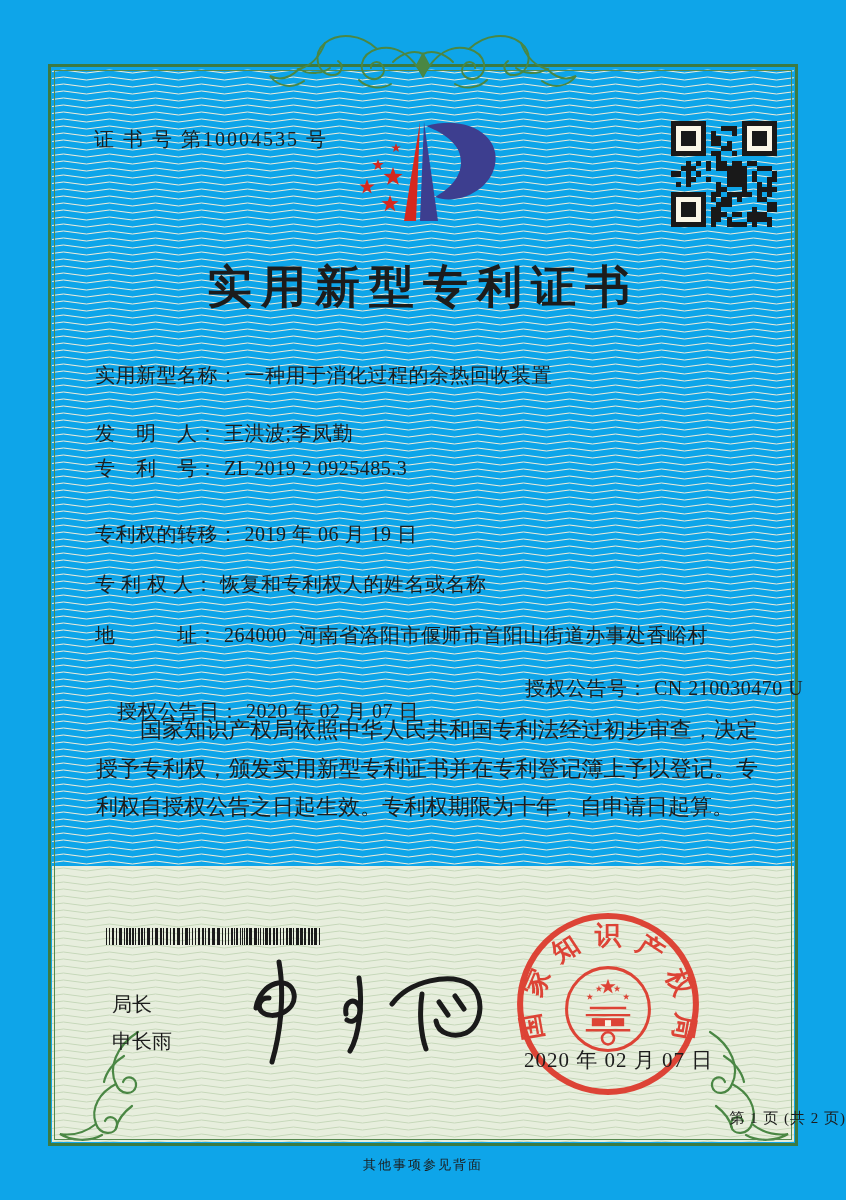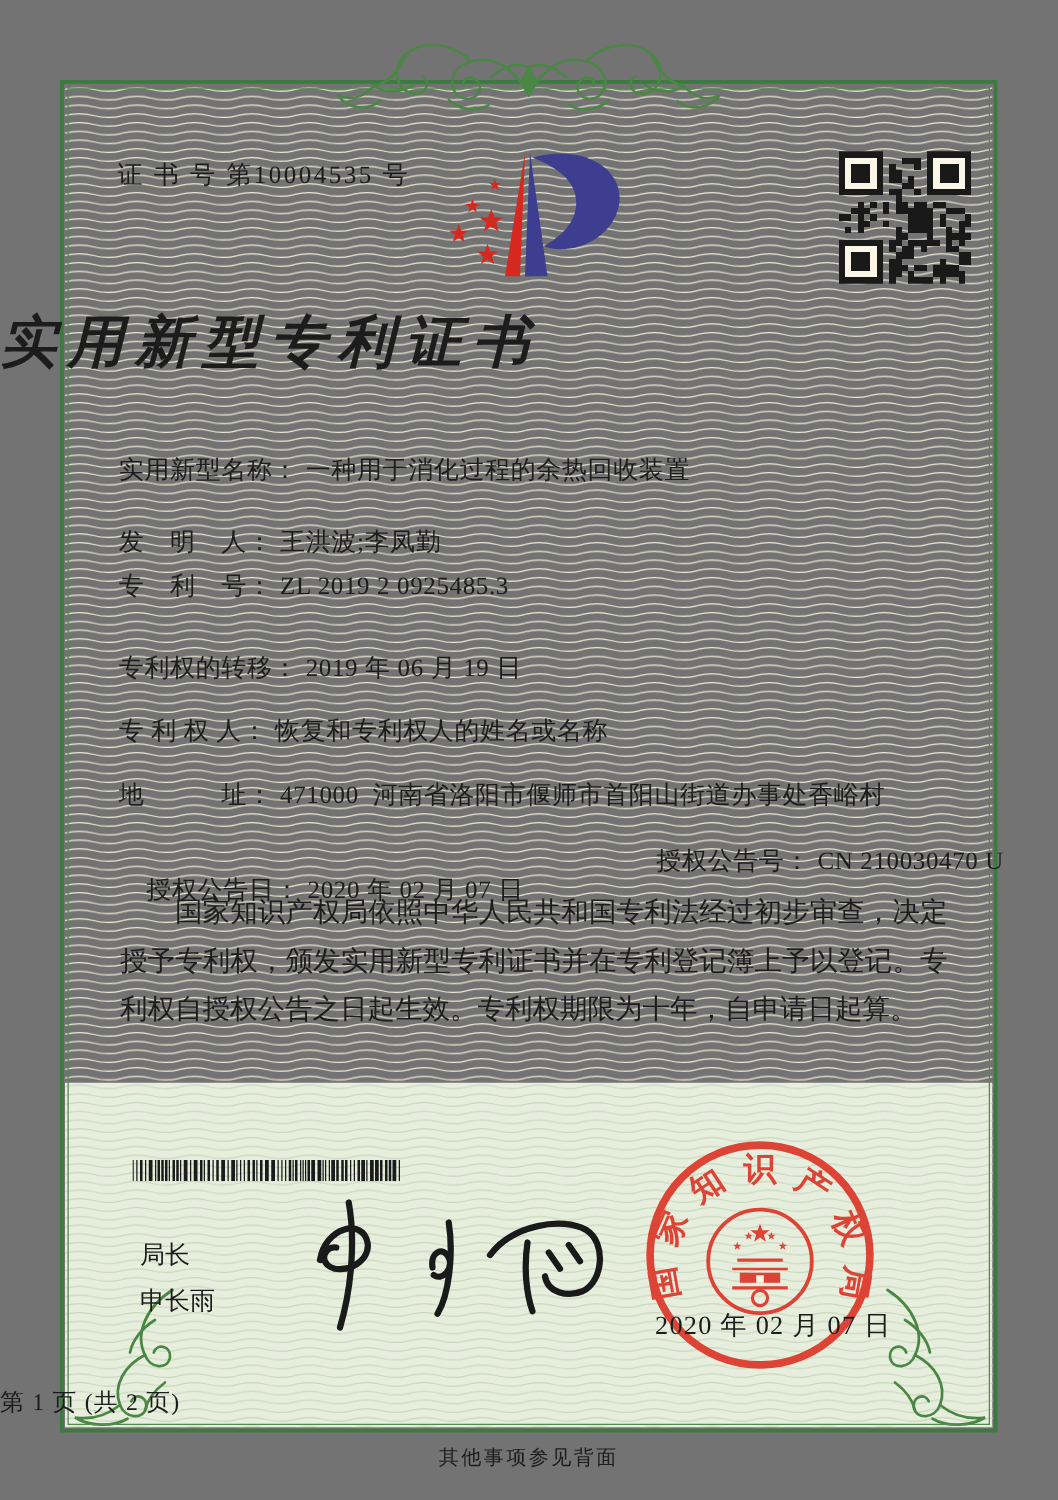--- a/index.html
+++ b/index.html
@@ -1,55 +1,55 @@
 <!DOCTYPE html>
 <html><head>
 <meta charset="utf-8">
 <style>
   html,body{margin:0;padding:0;background:#ffffff;}
   #page{
     position:relative;width:846px;height:1200px;overflow:hidden;
-    background:#737373;color:#1c1c1c;
+    background:#0ea5e9;color:#1c1c1c;
     font-family:"Liberation Serif","DejaVu Serif",serif;
   }
   
   .frame{position:absolute;left:48px;top:64px;width:744px;height:1076px;
     border:3px solid #3c7a42;z-index:3;pointer-events:none;}
   .frame-inner{position:absolute;left:3px;top:3px;right:3px;bottom:3px;border:1px solid #55894f;}
   
   .wave-faint{position:absolute;left:52px;top:68px;z-index:0;}
   .wave-band{position:absolute;left:52px;top:866px;z-index:1;}
   
   .ornament-top{position:absolute;left:263px;top:24px;z-index:4;}
   .corner-orn{position:absolute;z-index:2;}
   .corner-bl{left:54px;top:1026px;}
   .corner-br{left:702px;top:1026px;transform:scaleX(-1);}
   
   .cert-no{position:absolute;left:94px;top:126px;font-size:20px;letter-spacing:2px;z-index:5;white-space:pre;}
   .logo{position:absolute;left:338px;top:108px;z-index:5;}
   .qr{position:absolute;left:668px;top:121px;z-index:5;}
-  .title{position:absolute;left:0;top:244px;width:100%;
-    font-size:45px;font-weight:bold;letter-spacing:9px;z-index:5;font-style:italic;}
+  .title{position:absolute;left:0;top:257px;width:100%;text-align:center;
+    font-size:45px;font-weight:bold;letter-spacing:9px;z-index:5;}
   
   .row{position:absolute;left:95px;font-size:20px;z-index:5;white-space:pre;letter-spacing:0.5px;}
   .row .lbl{display:inline-block;}
   .row .val{margin-left:6px;}
   .grant-no{position:absolute;left:430px;top:0;white-space:pre;}
   
   .body-text{position:absolute;left:96px;top:711px;width:662px;z-index:5;
     font-size:22px;line-height:1.76;text-align:justify;}
   .body-text p{margin:0;text-indent:2em;}
   
   .barcode{position:absolute;left:106px;top:928px;z-index:5;}
   .officer{position:absolute;left:112px;top:986px;z-index:5;font-size:20px;line-height:37px;font-family:Liberation Serif, serif;}
   .signature{position:absolute;left:226px;top:950px;z-index:6;}
   .seal{position:absolute;left:512px;top:908px;z-index:5;opacity:.95;}
   .seal-date{position:absolute;left:524px;top:1046px;z-index:7;font-size:21px;letter-spacing:1px;white-space:pre;}
-  .page-footer{position:absolute;left:0;top:1109px;width:100%;text-align:left;font-size:19px;z-index:5;letter-spacing:1px;}
-  .back-note{position:absolute;left:0;top:1156px;width:100%;text-align:center;font-size:16px;z-index:5;letter-spacing:2px;}
+  .page-footer{position:absolute;left:0;top:1109px;width:100%;text-align:right;font-size:15px;z-index:5;letter-spacing:1px;}
+  .back-note{position:absolute;left:0;top:1156px;width:100%;text-align:center;font-size:13px;z-index:5;letter-spacing:2px;}
 </style>
 </head>
 <body>
 
 <div id="page">
 
   <svg class="wave-faint" width="742" height="1072">
     <defs>
       <pattern id="wf" width="46" height="7" patternUnits="userSpaceOnUse">
         <path d="M0 3.5 Q 11.5 0.5 23 3.5 T 46 3.5" fill="none" stroke="#f1ecd8" stroke-width="1"></path>
@@ -258,21 +258,21 @@
       </g>
   </svg>
 
   <div class="title">实用新型专利证书</div>
 
   <div class="row" style="top:420px"><span class="lbl">发　明　人：</span><span class="val">王洪波;李凤勤</span></div>
   <div class="row" style="top:362px"><span class="lbl">实用新型名称：</span><span class="val">一种用于消化过程的余热回收装置</span></div>
   <div class="row" style="top:455px"><span class="lbl">专　利　号：</span><span class="val">ZL 2019 2 0925485.3</span></div>
   <div class="row" style="top:521px"><span class="lbl">专利权的转移：</span><span class="val">2019 年 06 月 19 日</span></div>
   <div class="row" style="top:571px"><span class="lbl">专 利 权 人：</span><span class="val">恢复和专利权人的姓名或名称</span></div>
-  <div class="row" style="top:622px"><span class="lbl">地　　　址：</span><span class="val">471000  河南省洛阳市偃师市首阳山街道办事处香峪村</span></div>
+  <div class="row" style="top:622px"><span class="lbl">地　　　址：</span><span class="val">264000  河南省洛阳市偃师市首阳山街道办事处香峪村</span></div>
 
   <div class="row" style="top:675px;width:660px">
     <span class="lbl">授权公告日：</span><span class="val">2020 年 02 月 07 日</span>
     <span class="grant-no"><span class="lbl">授权公告号：</span><span class="val">CN 210030470 U</span></span>
   </div>
 
   <div class="body-text">
     <p>国家知识产权局依照中华人民共和国专利法经过初步审查，决定授予专利权，颁发实用新型专利证书并在专利登记簿上予以登记。专利权自授权公告之日起生效。专利权期限为十年，自申请日起算。</p>
   </div>
 

